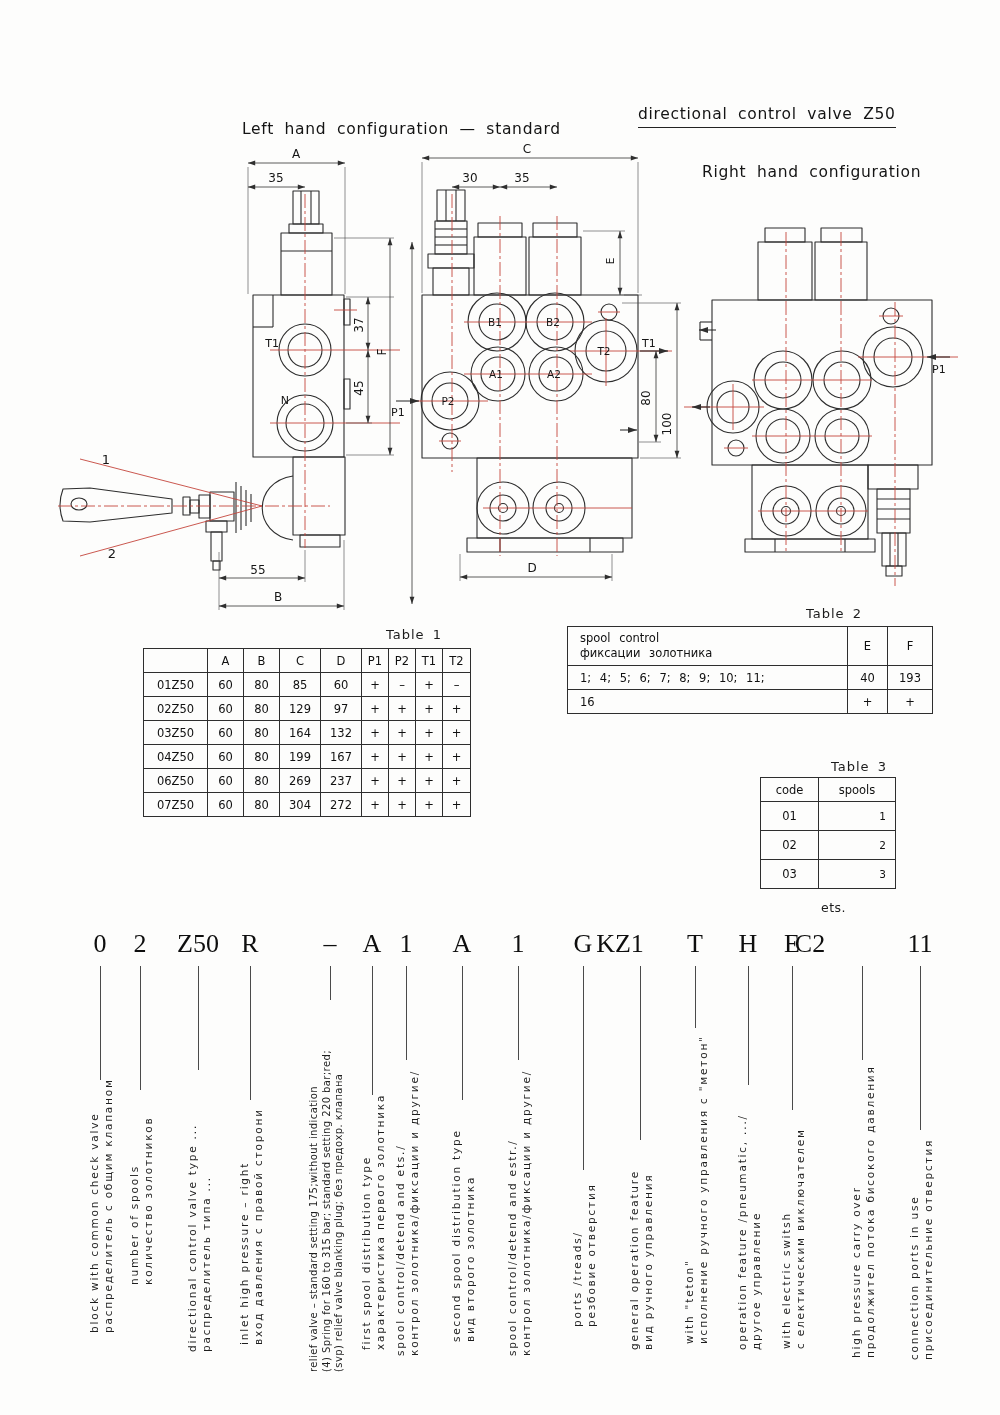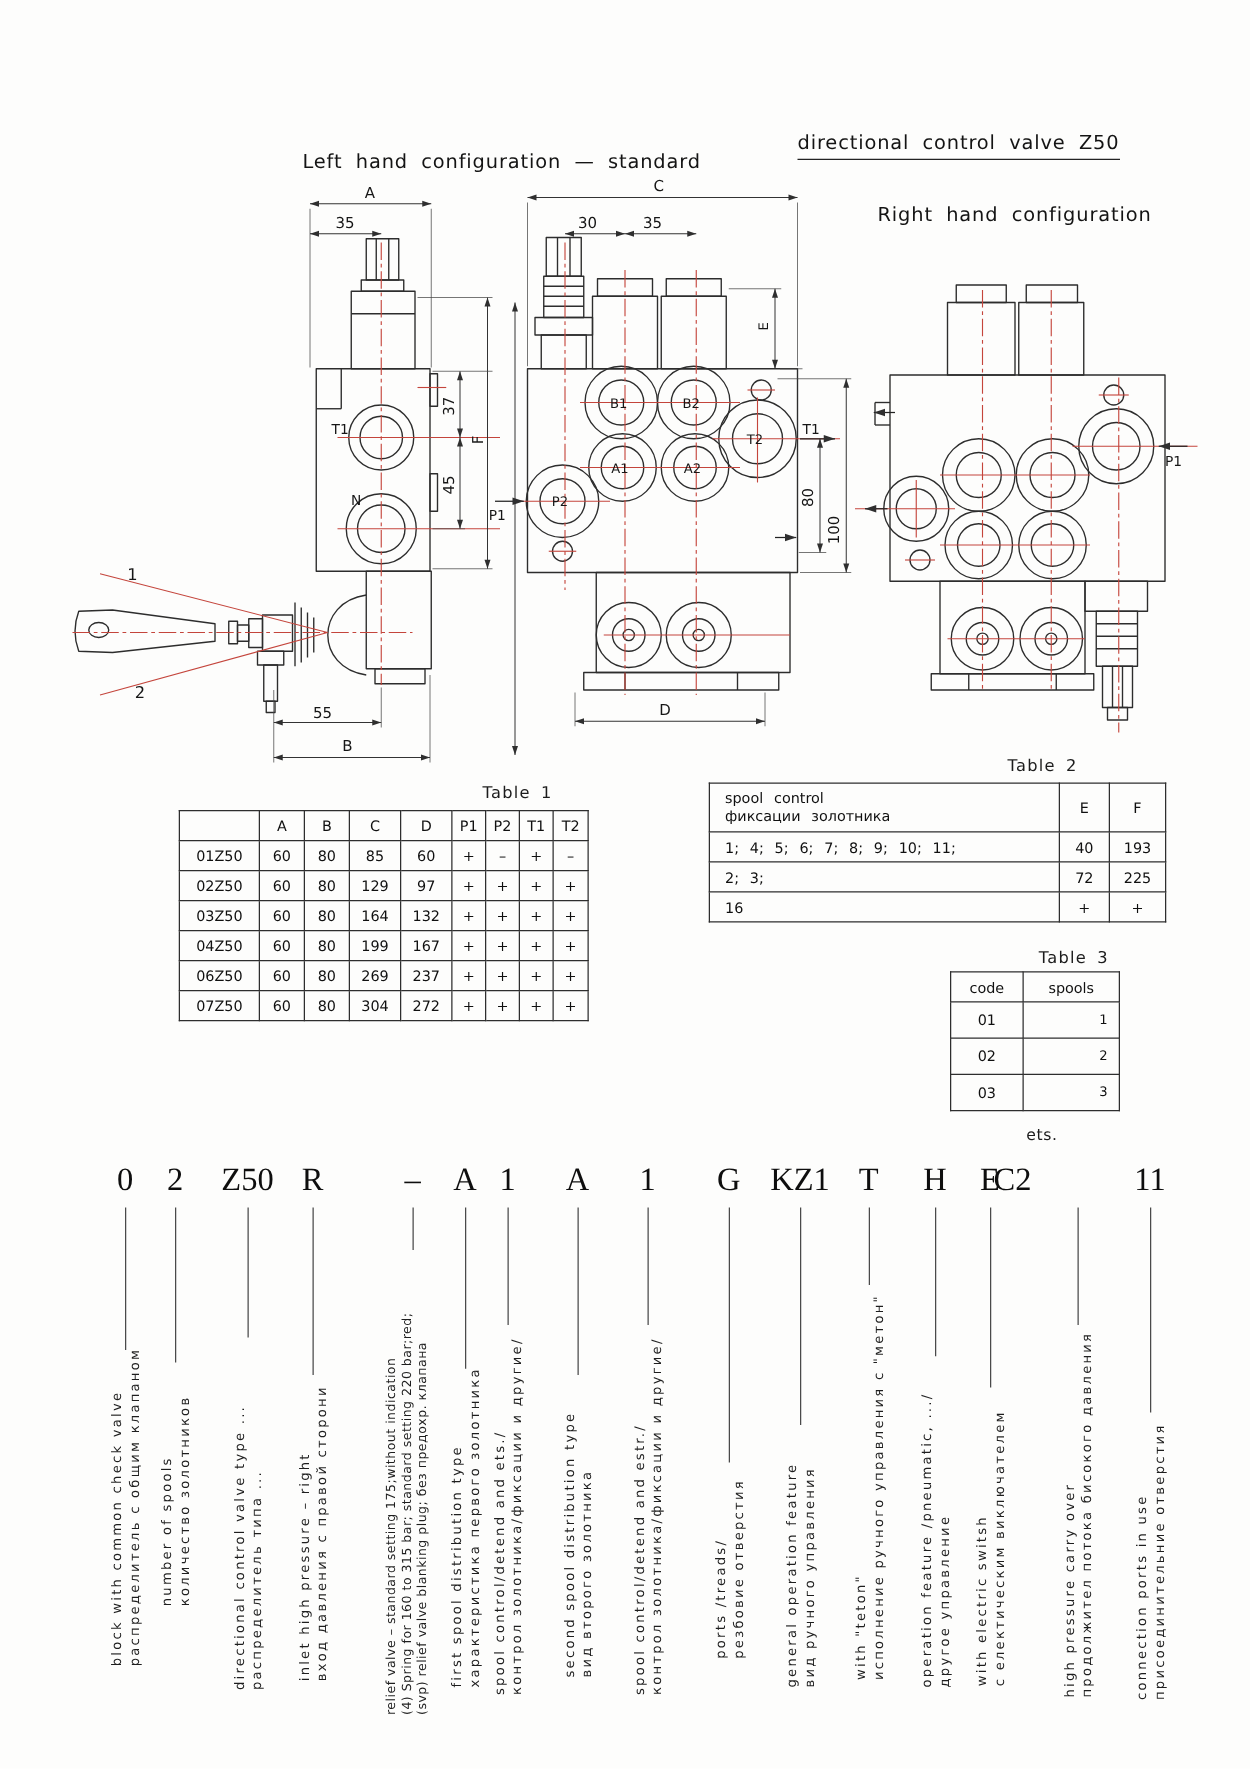--- a/index.html
+++ b/index.html
@@ -403,25 +403,20 @@
       </td>
       <td>E</td>
       <td>F</td>
     </tr>
     <tr>
           <td class="lbl">1; 4; 5; 6; 7; 8; 9; 10; 11;</td>
           <td>40</td>
           <td>193</td>
         </tr>
     <tr>
-          <td class="lbl">2; 3;</td>
-          <td>72</td>
-          <td>225</td>
-        </tr>
-    <tr>
           <td class="lbl">16</td>
           <td>+</td>
           <td>+</td>
         </tr>
   </tbody>
     </table>
 
   <div class="ttl3" style="left:831px; top:759px;">Table 3</div>
   <table class="dtab t3" style="left:760px; top:777px; width:135px;">
     <colgroup>
@@ -453,21 +448,21 @@
     <div class="tok" style="left:100px;">0</div>
     <div class="tok" style="left:140px;">2</div>
     <div class="tok" style="left:198px;">Z50</div>
     <div class="tok" style="left:250px;">R</div>
     <div class="tok" style="left:330px;">–</div>
     <div class="tok" style="left:372px;">A</div>
     <div class="tok" style="left:406px;">1</div>
     <div class="tok" style="left:462px;">A</div>
     <div class="tok" style="left:518px;">1</div>
     <div class="tok" style="left:583px;">G</div>
-    <div class="tok" style="left:640px;text-align:right;">KZ1</div>
+    <div class="tok" style="left:620px;text-align:right;">KZ1</div>
     <div class="tok" style="left:695px;">T</div>
     <div class="tok" style="left:748px;">H</div>
     <div class="tok" style="left:792px;">E</div>
     <div class="tok" style="left:810px;">C2</div>
     <div class="tok" style="left:920px;">11</div>
 
     <div class="leader" style="left:100px; top:966px; height:114px;"></div>
     <div class="leader" style="left:140px; top:966px; height:124px;"></div>
     <div class="leader" style="left:198px; top:966px; height:104px;"></div>
     <div class="leader" style="left:250px; top:966px; height:134px;"></div>

